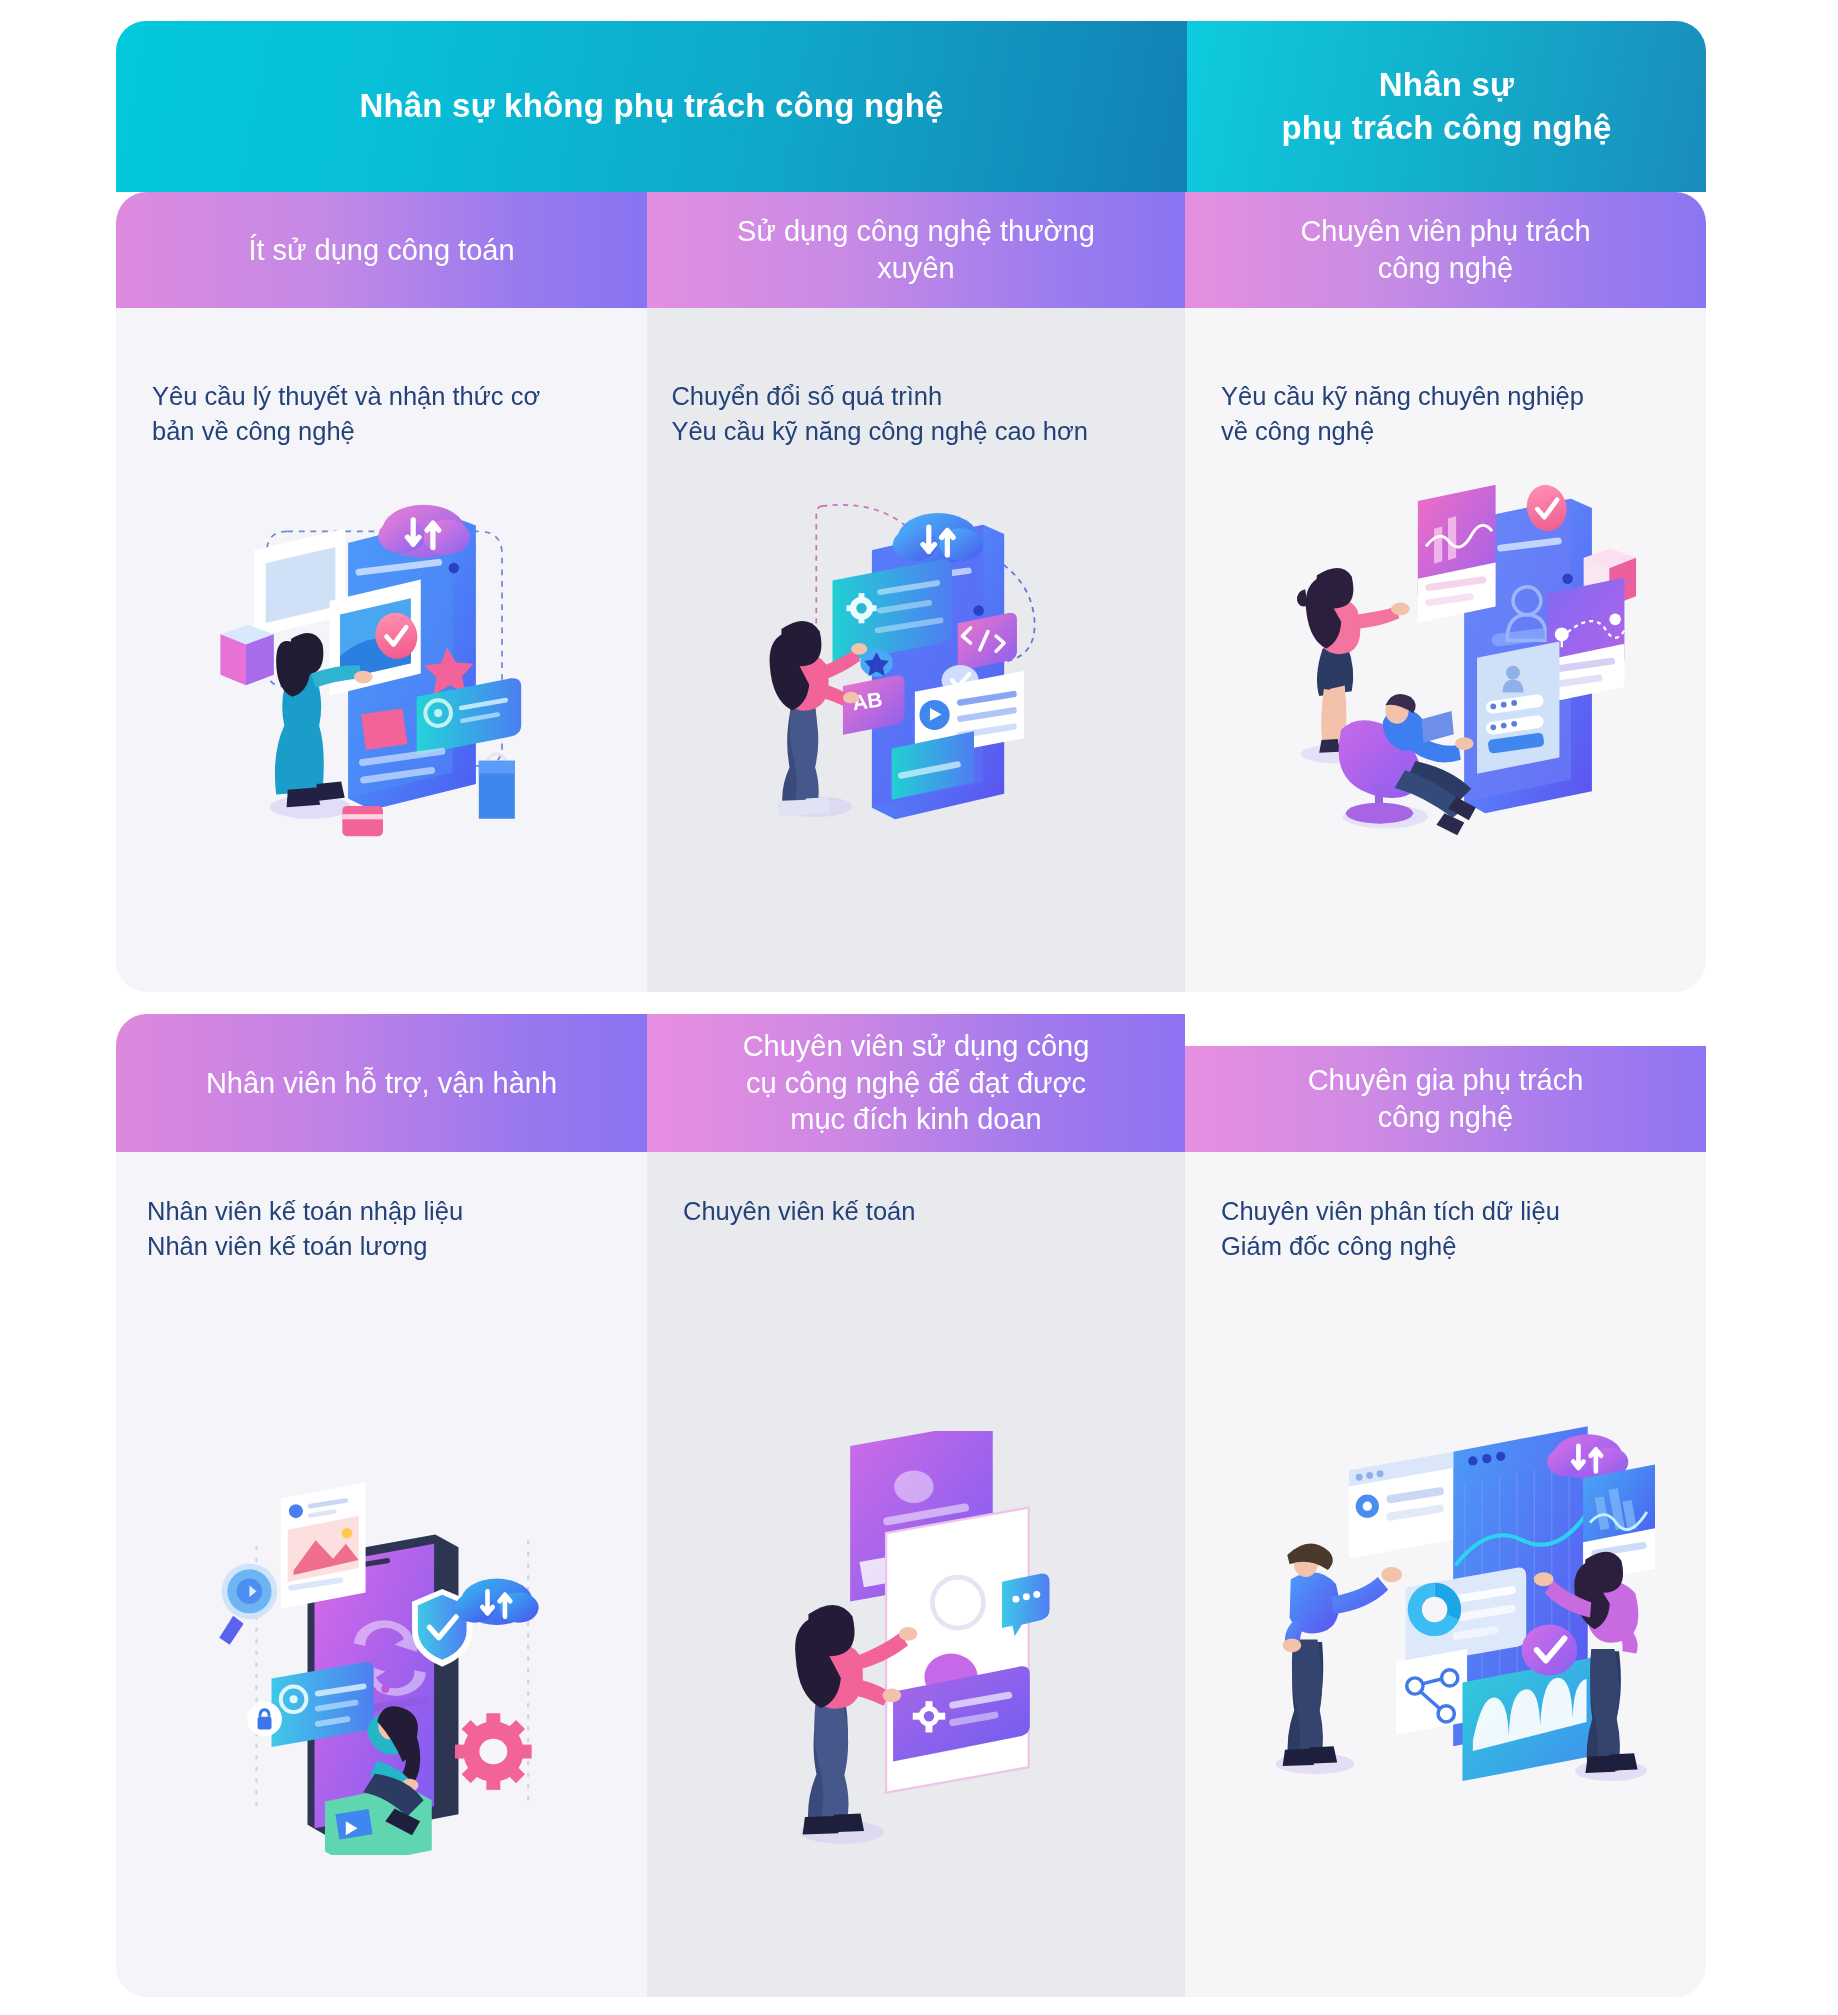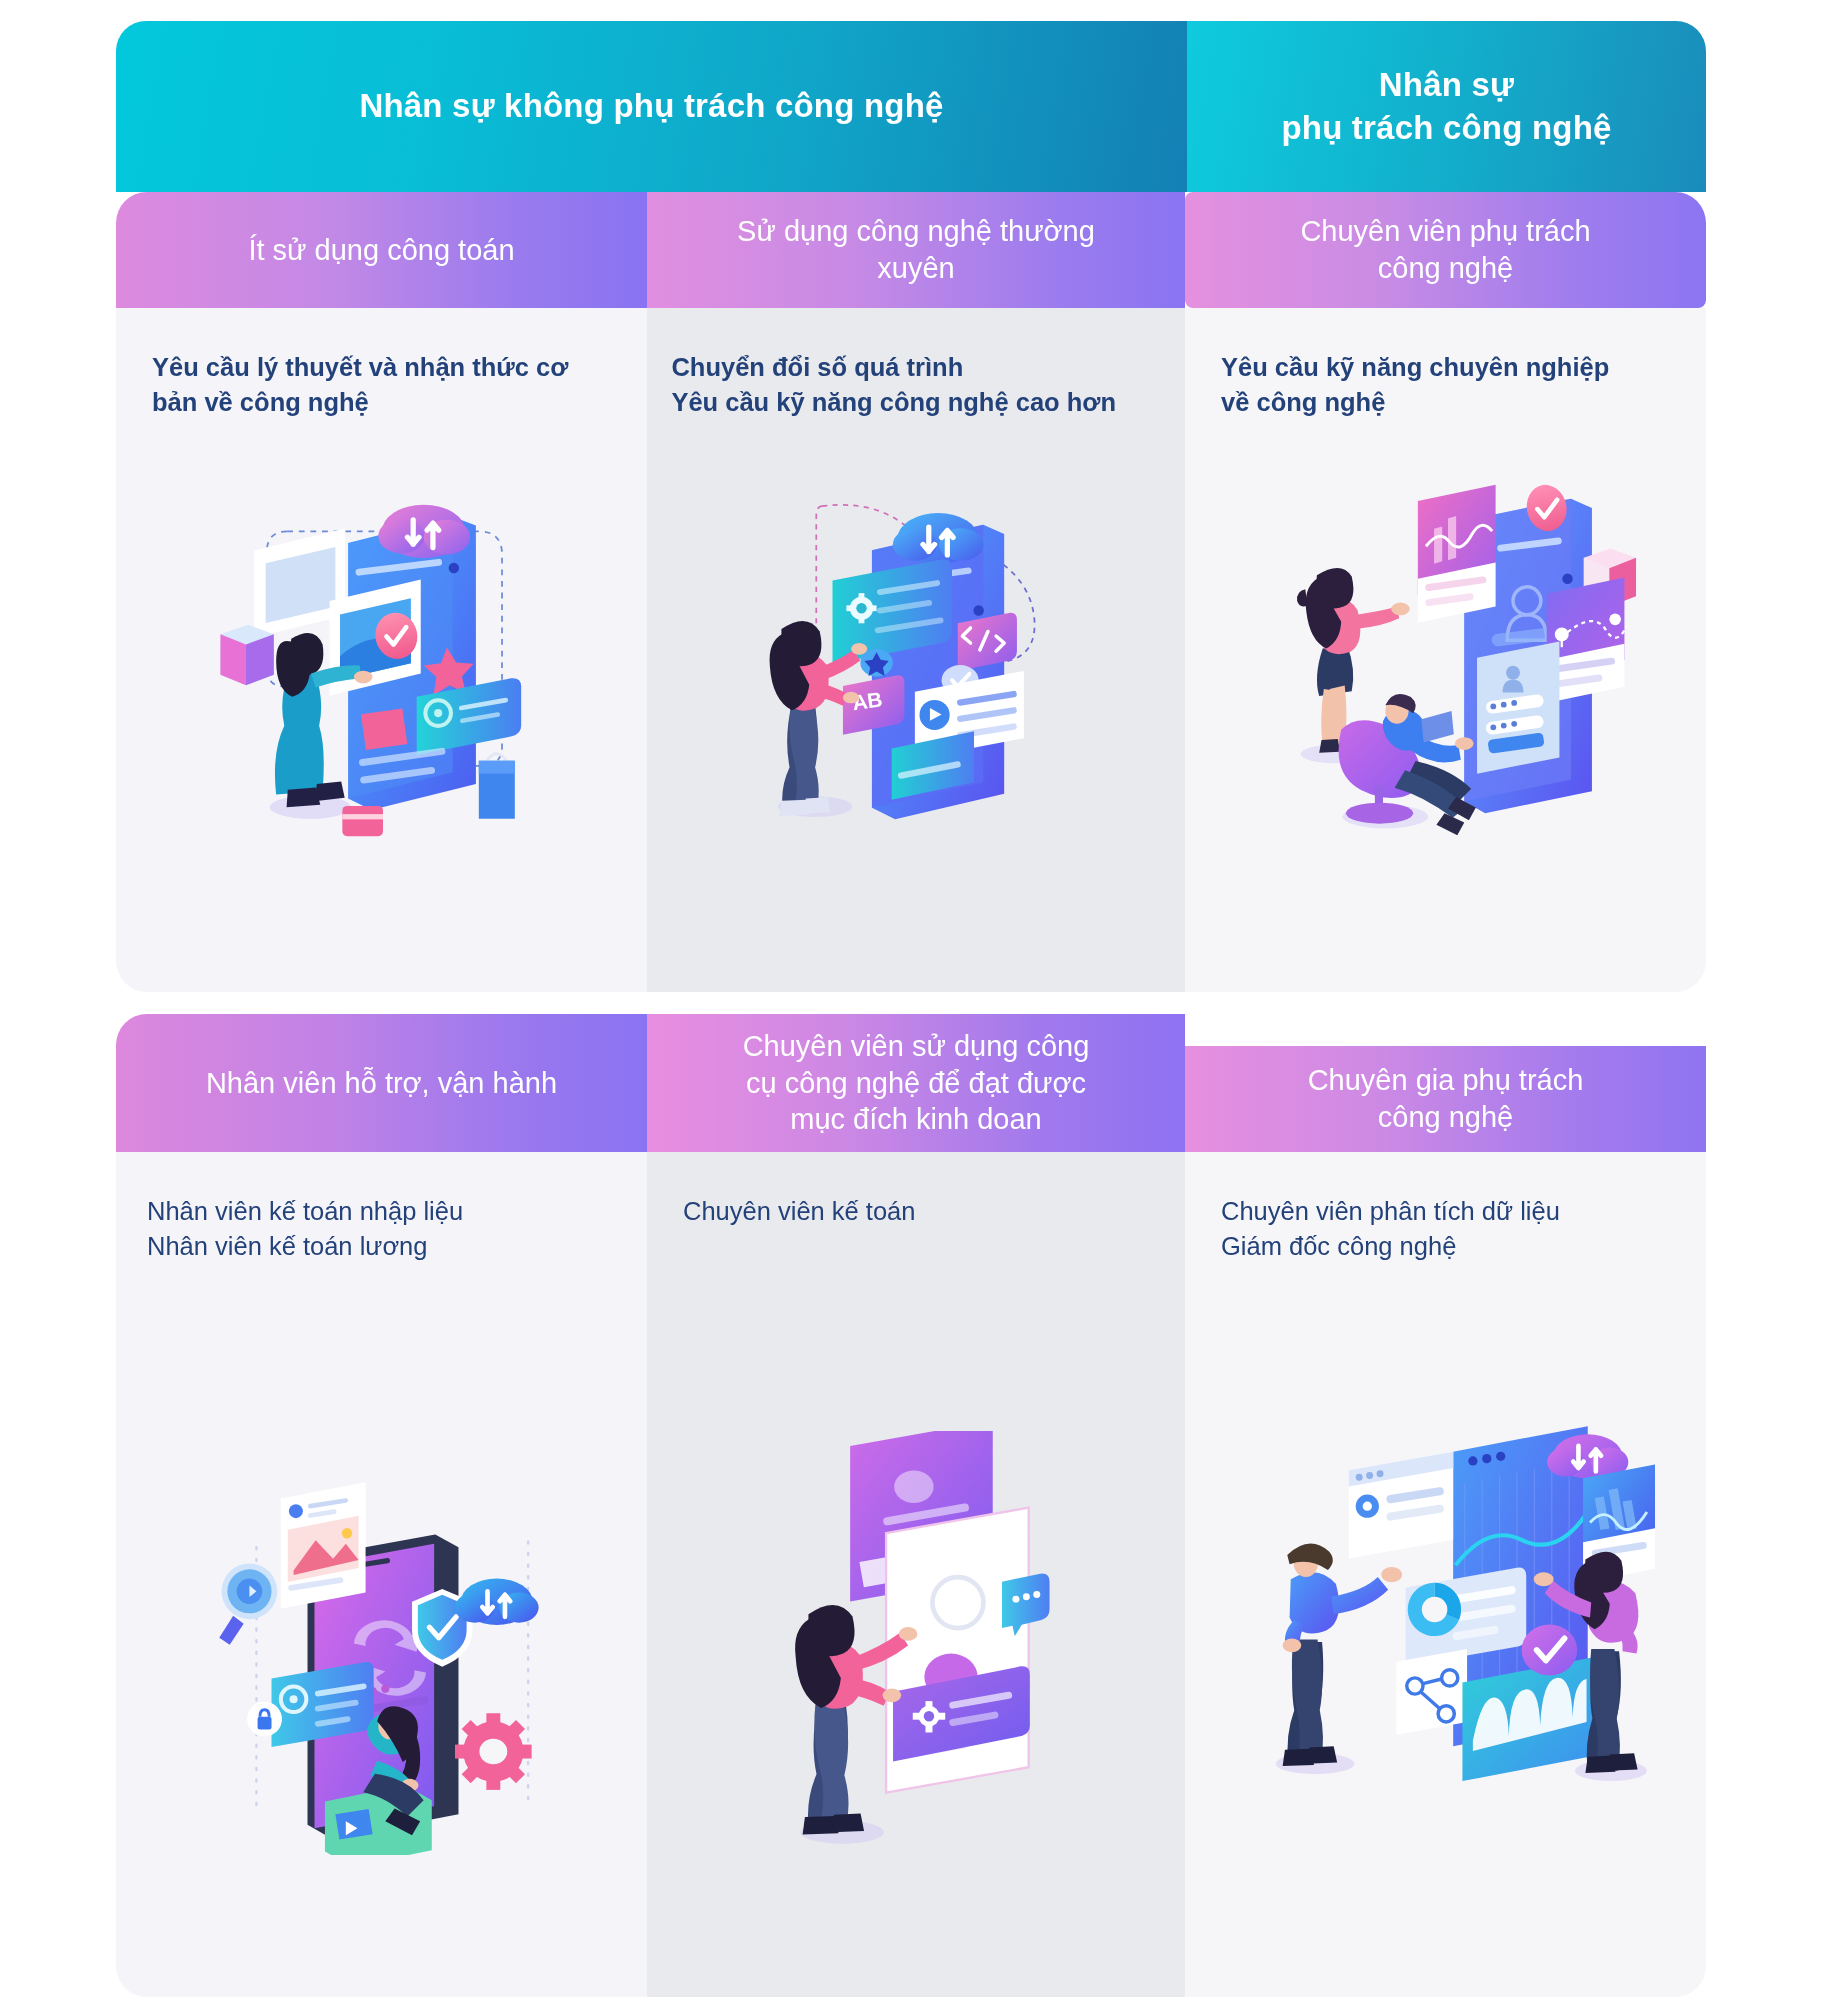--- a/index.html
+++ b/index.html
@@ -65,21 +65,21 @@
     border-radius: 31px 31px 0 0;
     overflow: hidden;
   }
   .pill {
     display: flex; align-items: center; justify-content: center;
     text-align: center;
     padding: 0 20px;
   }
   .pill-a { width: 531px; background: linear-gradient(90deg, #dd8ade 0%, #c389e6 40%, #9a7bee 75%, #8873f2 100%); }
   .pill-b { width: 538px; background: linear-gradient(90deg, #e18fe0 0%, #c78ae5 38%, #9c7cee 76%, #8a74f2 100%); align-items: center; }
-  .pill-c { flex: 1;      background: linear-gradient(90deg, #e590df 0%, #ca8ce4 36%, #a07ded 74%, #8c75f2 100%); border-radius: 8px; }
+  .pill-c { flex: 1;      background: linear-gradient(90deg, #e590df 0%, #ca8ce4 36%, #a07ded 74%, #8c75f2 100%); }
   .pill-text {
     color: #ffffff;
     font-size: 29px;
     line-height: 1.26;
     white-space: pre-line;
     font-weight: 400;
   }
 
   
   .body3 {
@@ -93,21 +93,21 @@
   .col-b { width: 538px; background: #e9eaed; }
   .col-c { flex: 1;      background: #f6f6f9; }
 
   .celltext {
     color: #24427a;
     font-size: 25.5px;
     line-height: 1.36;
     white-space: pre-line;
   }
   .body-r1 { height: 684px; }
-  .body-r1 .celltext { padding: 42px 27px 0 36px; font-weight: bold; }
+  .body-r1 .celltext { padding: 71px 27px 0 36px; }
   .body-r1 .col-b .celltext { padding-left: 24.4px; padding-right: 17.4px; }
   .body-r1 .col-c .celltext { padding-left: 36px; }
 
   .body-r2 { height: 845px; }
   .body-r2 .celltext { padding: 42px 27px 0 31px; }
   .body-r2 .col-b .celltext { padding-left: 36px; }
   .body-r2 .col-c .celltext { padding-left: 36px; }
 
   
   .r2 { top: 1014px; height: 961px; }

